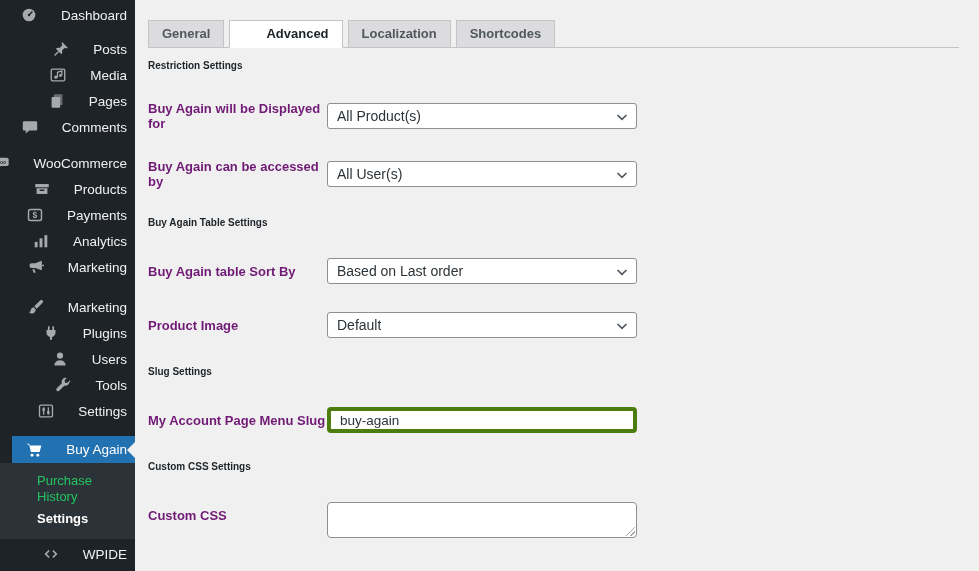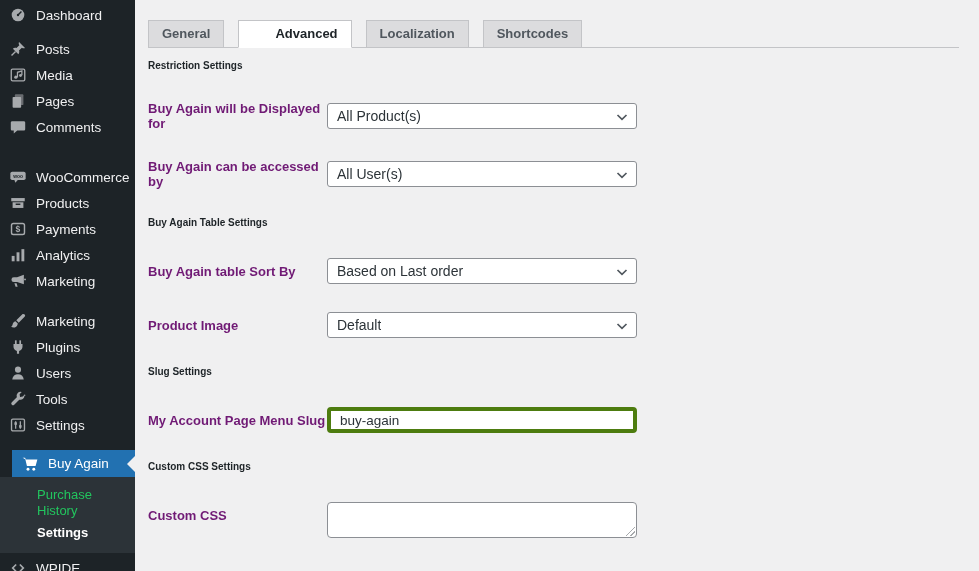--- a/index.html
+++ b/index.html
@@ -9,28 +9,28 @@
     font-family:"Liberation Sans",sans-serif;
     -webkit-font-smoothing:antialiased;
   }
   
   .sidebar{
     position:absolute;left:0;top:0;width:135px;height:571px;
     background:#1d2327;color:#f0f0f1;font-size:13.5px;
     padding-top:2px;box-sizing:border-box;
   }
   .menu-item{
-    display:flex;align-items:center;gap:9px;
+    display:flex;align-items:center;gap:23px;
     height:26px;padding:0 8px 0 9px;cursor:pointer;
-    color:#f0f0f1;position:relative;
+    color:#f0f0f1;position:relative;justify-content:flex-end;
   }
   .menu-item .mi{width:18px;height:18px;flex:0 0 18px;color:#a7aaad;display:flex;align-items:center;justify-content:center;}
   .menu-item span.lbl{white-space:nowrap;}
   .gap-sm{margin-top:8px;}
-  .gap-md{margin-top:24px;}
+  .gap-md{margin-top:10px;}
   .gap-lg{margin-top:14px;}
   .gap-ba{margin-top:12px;margin-left:12px;}
   .menu-item.active{
     background:#2271b1;color:#fff;height:27px;
   }
   .menu-item.active .mi{color:#fff;}
   .notch{
     position:absolute;right:0;top:50%;transform:translateY(-50%);
     width:0;height:0;
     border-top:8px solid transparent;border-bottom:8px solid transparent;
@@ -42,21 +42,21 @@
   .submenu-item{
     padding:3px 12px 3px 37px;font-size:13px;color:#22c55e;cursor:pointer;line-height:16px;
   }
   .submenu-item.current{color:#fff;font-weight:bold;}
   
   .main{
     position:absolute;left:135px;top:0;right:0;bottom:0;
     padding:20px 20px 0 13px;box-sizing:border-box;
   }
   .nav-tab-wrapper{
-    display:flex;align-items:flex-end;gap:14px;
+    display:flex;align-items:flex-end;gap:5px;
     border-bottom:1px solid #c3c4c7;
   }
   .nav-tab{
     padding:5px 13px;font-size:13px;font-weight:bold;color:#50575e;
     background:#dcdcde;border:1px solid #c3c4c7;margin-bottom:-1px;
     cursor:pointer;line-height:16px;
   }
   .nav-tab.active{
     background:#fff;color:#1d2327;border-bottom-color:#fff;padding-left:36px;
   }

